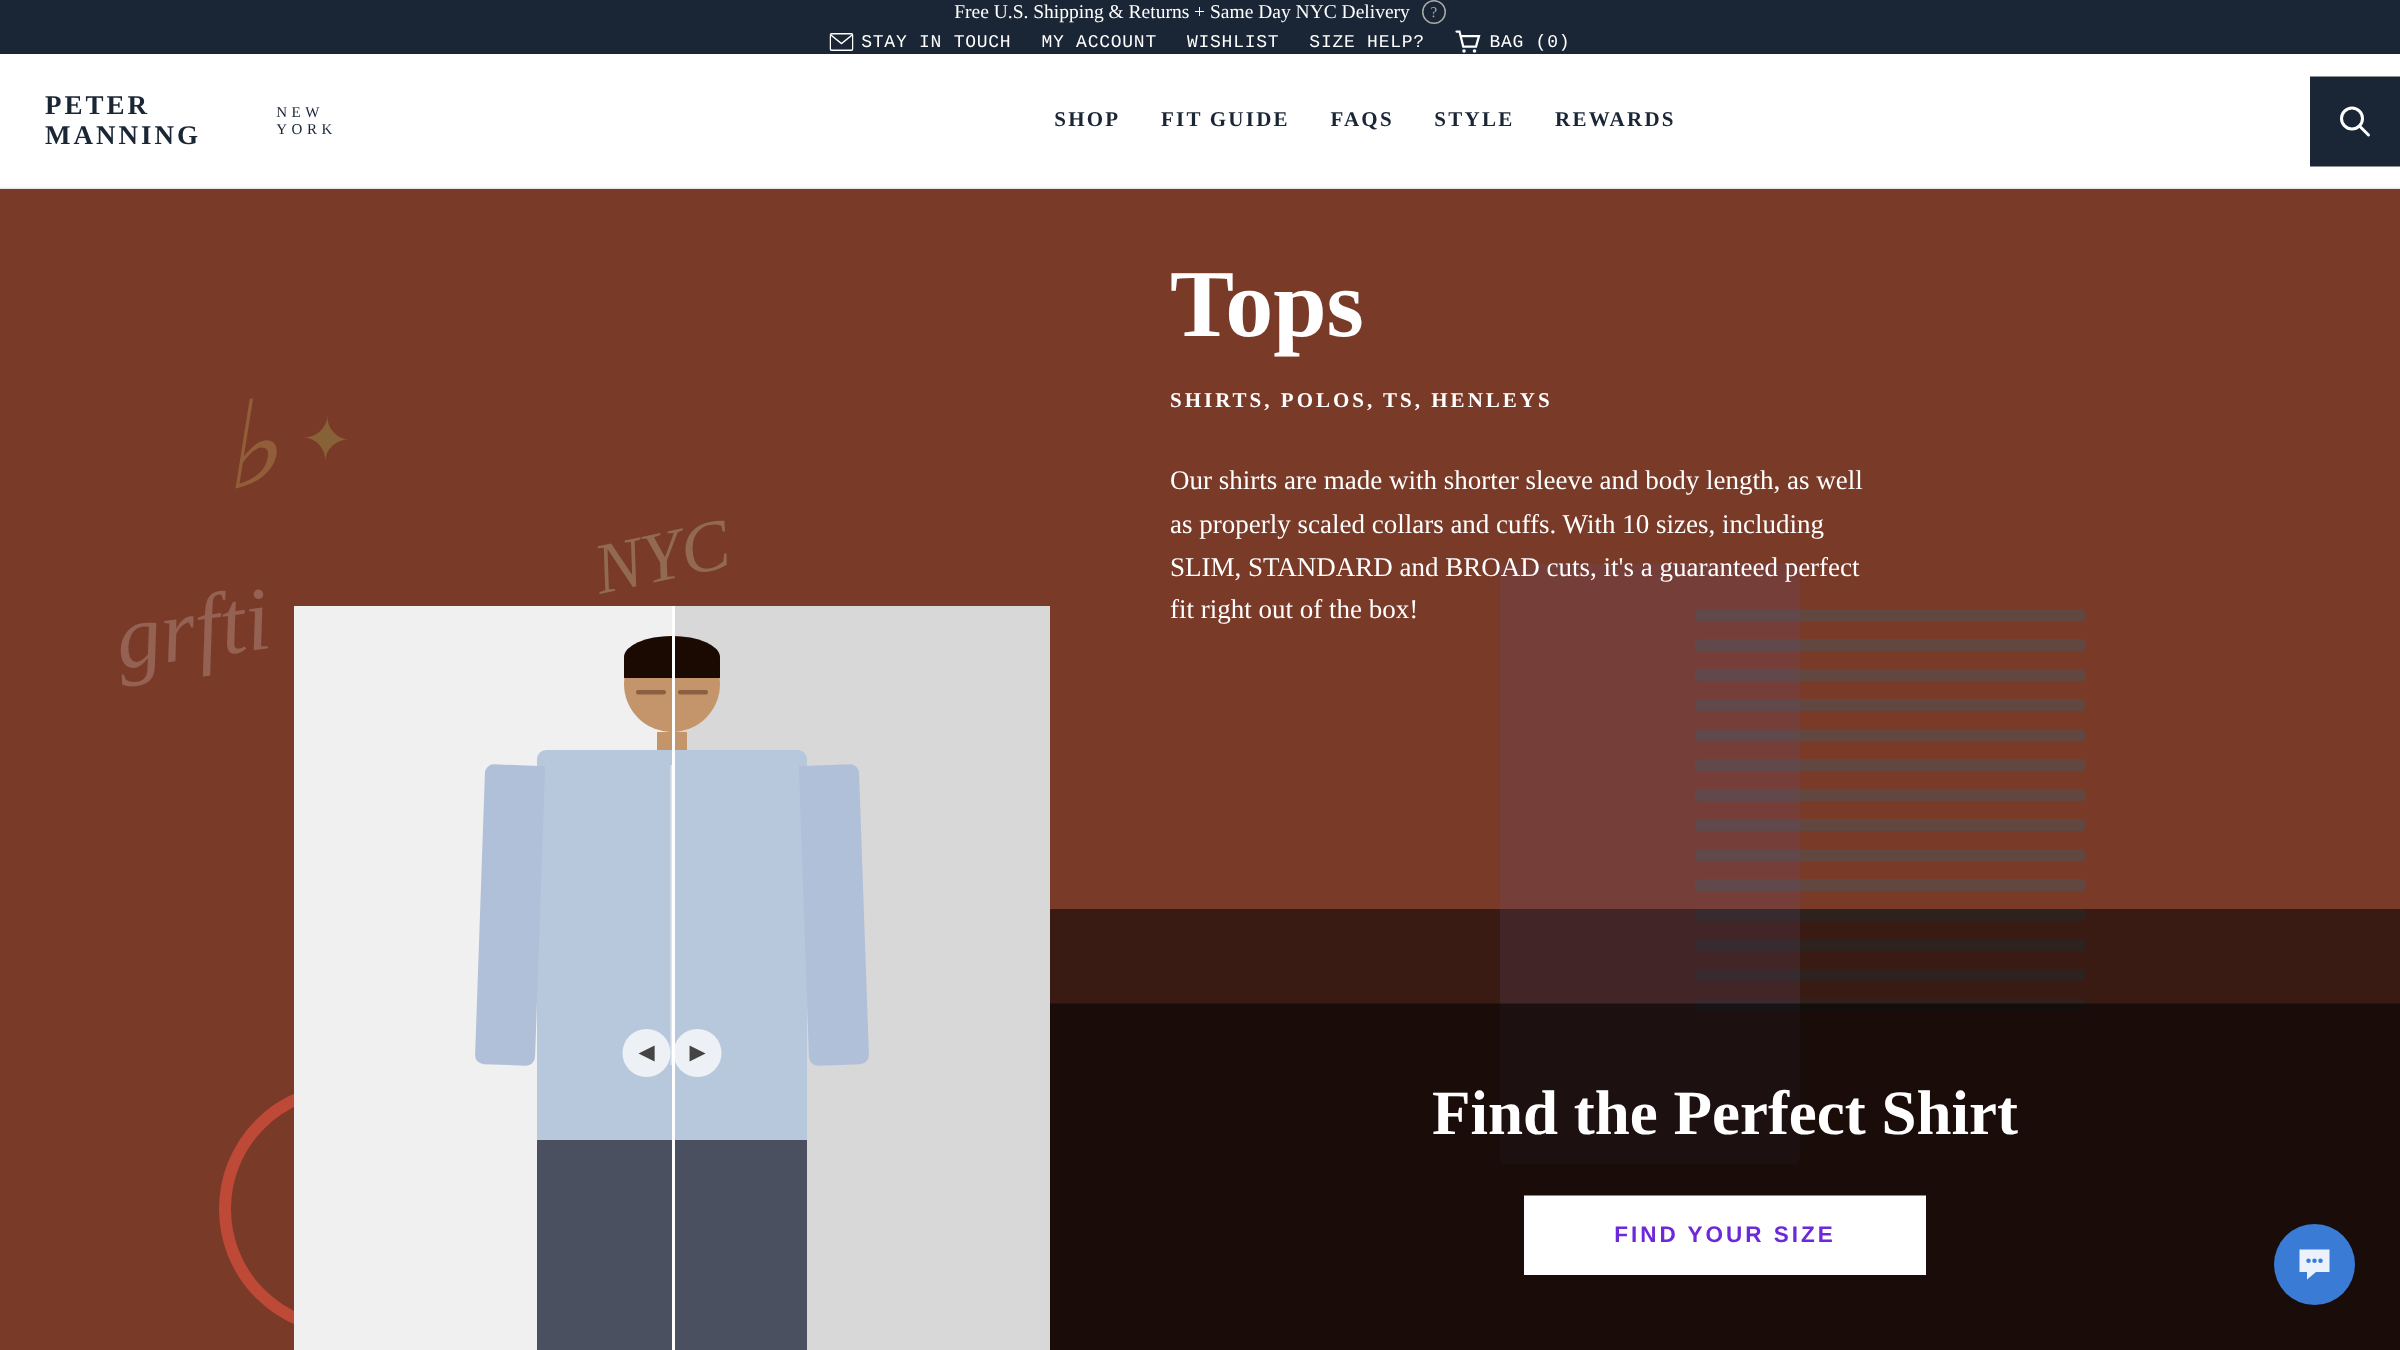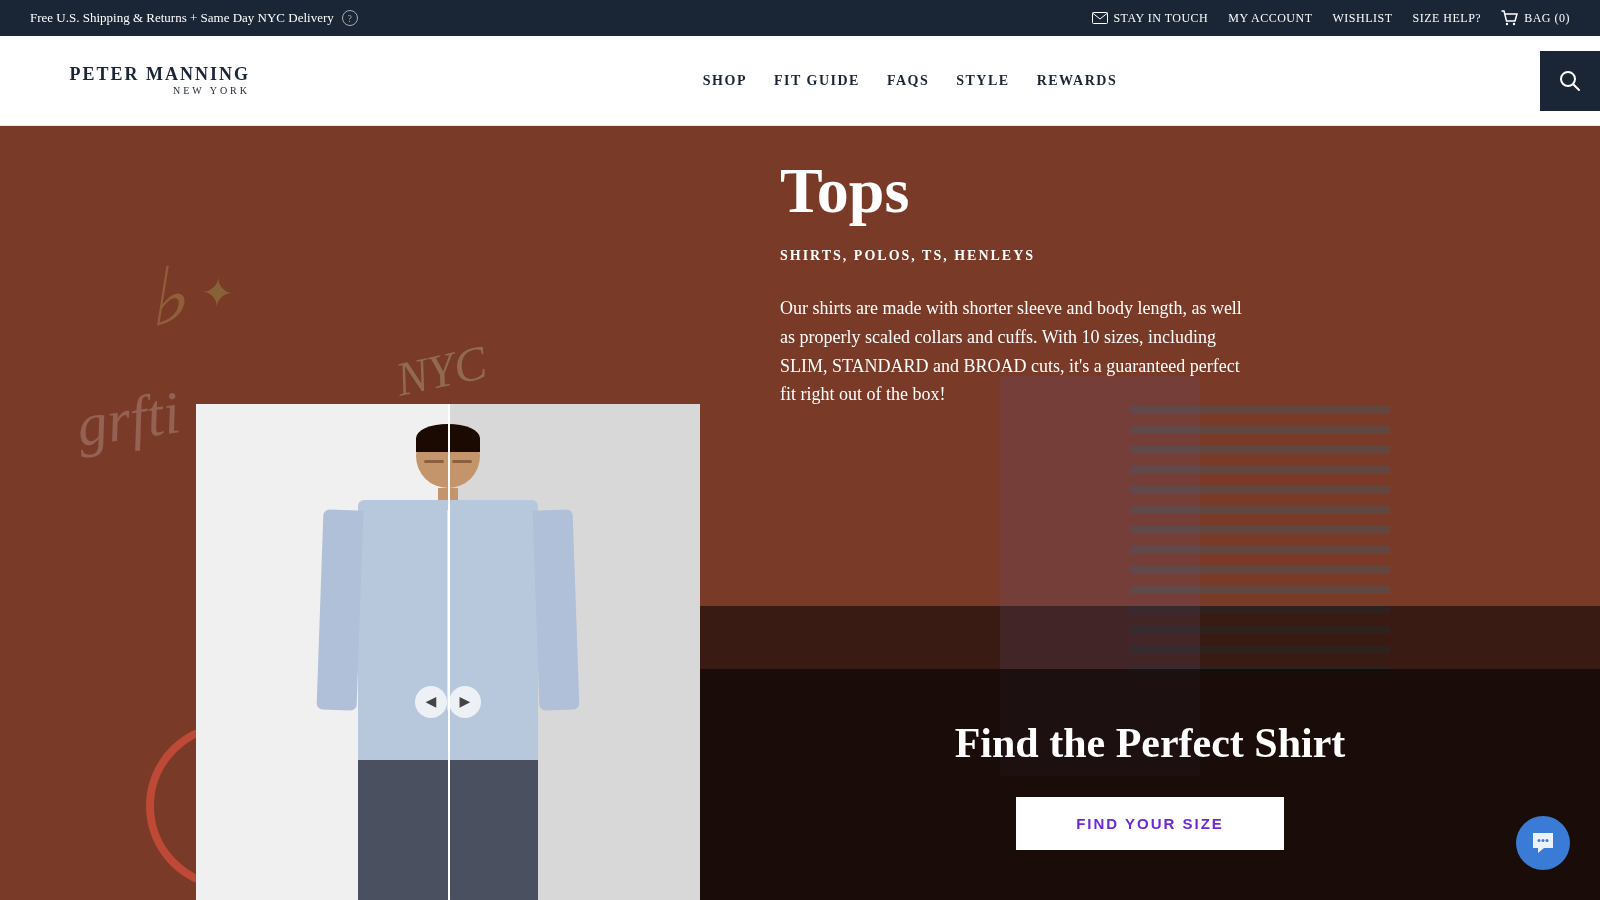--- a/index.html
+++ b/index.html
@@ -8,30 +8,32 @@
     
     .announcement-bar {
       background: #1a2535;
       color: #fff;
       font-size: 13px;
       height: 36px;
       display: flex;
       align-items: center;
       justify-content: space-between;
       padding: 0 30px;
+      flex-direction: column;
     }
     .announcement-bar .left {
       display: flex;
       align-items: center;
       gap: 8px;
     }
     .announcement-bar .right {
       display: flex;
       align-items: center;
       gap: 20px;
+      font-family: Liberation Mono, monospace;
     }
     .announcement-bar .right a {
       color: #fff;
       text-decoration: none;
       font-size: 12px;
       letter-spacing: 0.5px;
       display: flex;
       align-items: center;
       gap: 5px;
       cursor: pointer;
@@ -55,22 +57,22 @@
       height: 90px;
       display: flex;
       align-items: center;
       padding: 0 30px;
       border-bottom: 1px solid #e8e8e8;
       position: relative;
     }
     .logo-wrap {
       width: 220px;
       display: flex;
-      flex-direction: column;
-      align-items: flex-end;
+      flex-direction: row;
+      align-items: center;
     }
     .logo-text-main {
       font-size: 18px;
       font-weight: bold;
       letter-spacing: 2px;
       color: #1a2535;
       text-transform: uppercase;
       line-height: 1.1;
     }
     .logo-text-sub {
@@ -161,21 +163,21 @@
     .hero-text-area {
       position: absolute;
       top: 0;
       left: 700px;
       right: 0;
       bottom: 0;
       display: flex;
       flex-direction: column;
     }
     .hero-text-top {
-      padding: 28px 80px;
+      padding: 40px 80px;
       flex: 1;
     }
     .hero-title {
       font-size: 64px;
       font-weight: bold;
       color: #fff;
       font-family: Georgia, serif;
       margin-bottom: 20px;
     }
     .hero-subtitle {

